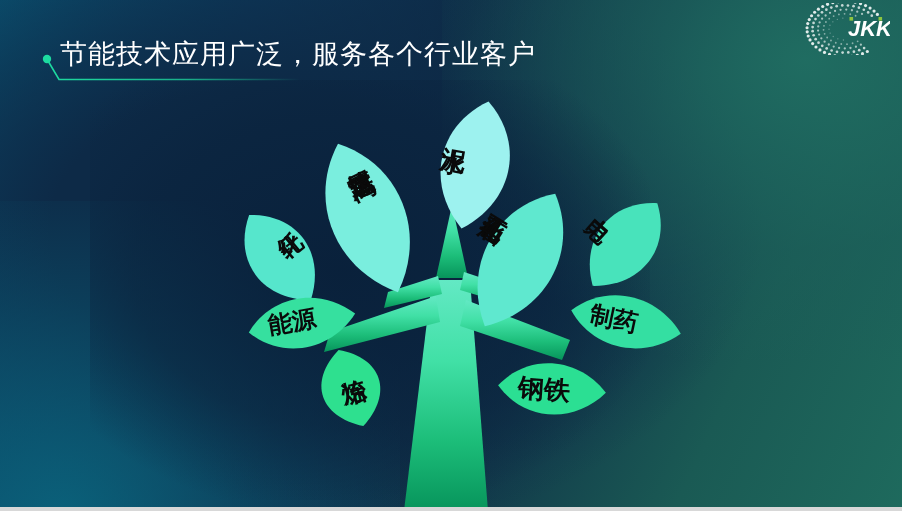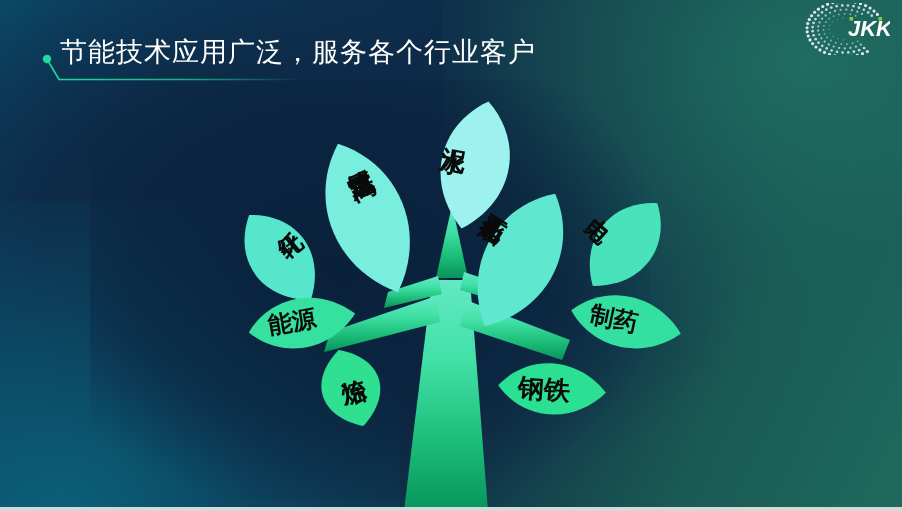--- a/index.html
+++ b/index.html
@@ -65,21 +65,21 @@
   }
   .title-text {
     position: absolute;
     left: 18px;
     top: 0;
     color: #ffffff;
     font-size: 27px;
     line-height: 36px;
     letter-spacing: 1px;
     white-space: nowrap;
-    font-family: Liberation Mono, monospace;
+    font-family: Liberation Sans, sans-serif;
   }
   .title-deco {
     position: absolute;
     left: 0;
     top: 18px;
     width: 260px;
     height: 30px;
     pointer-events: none;
   }
 

